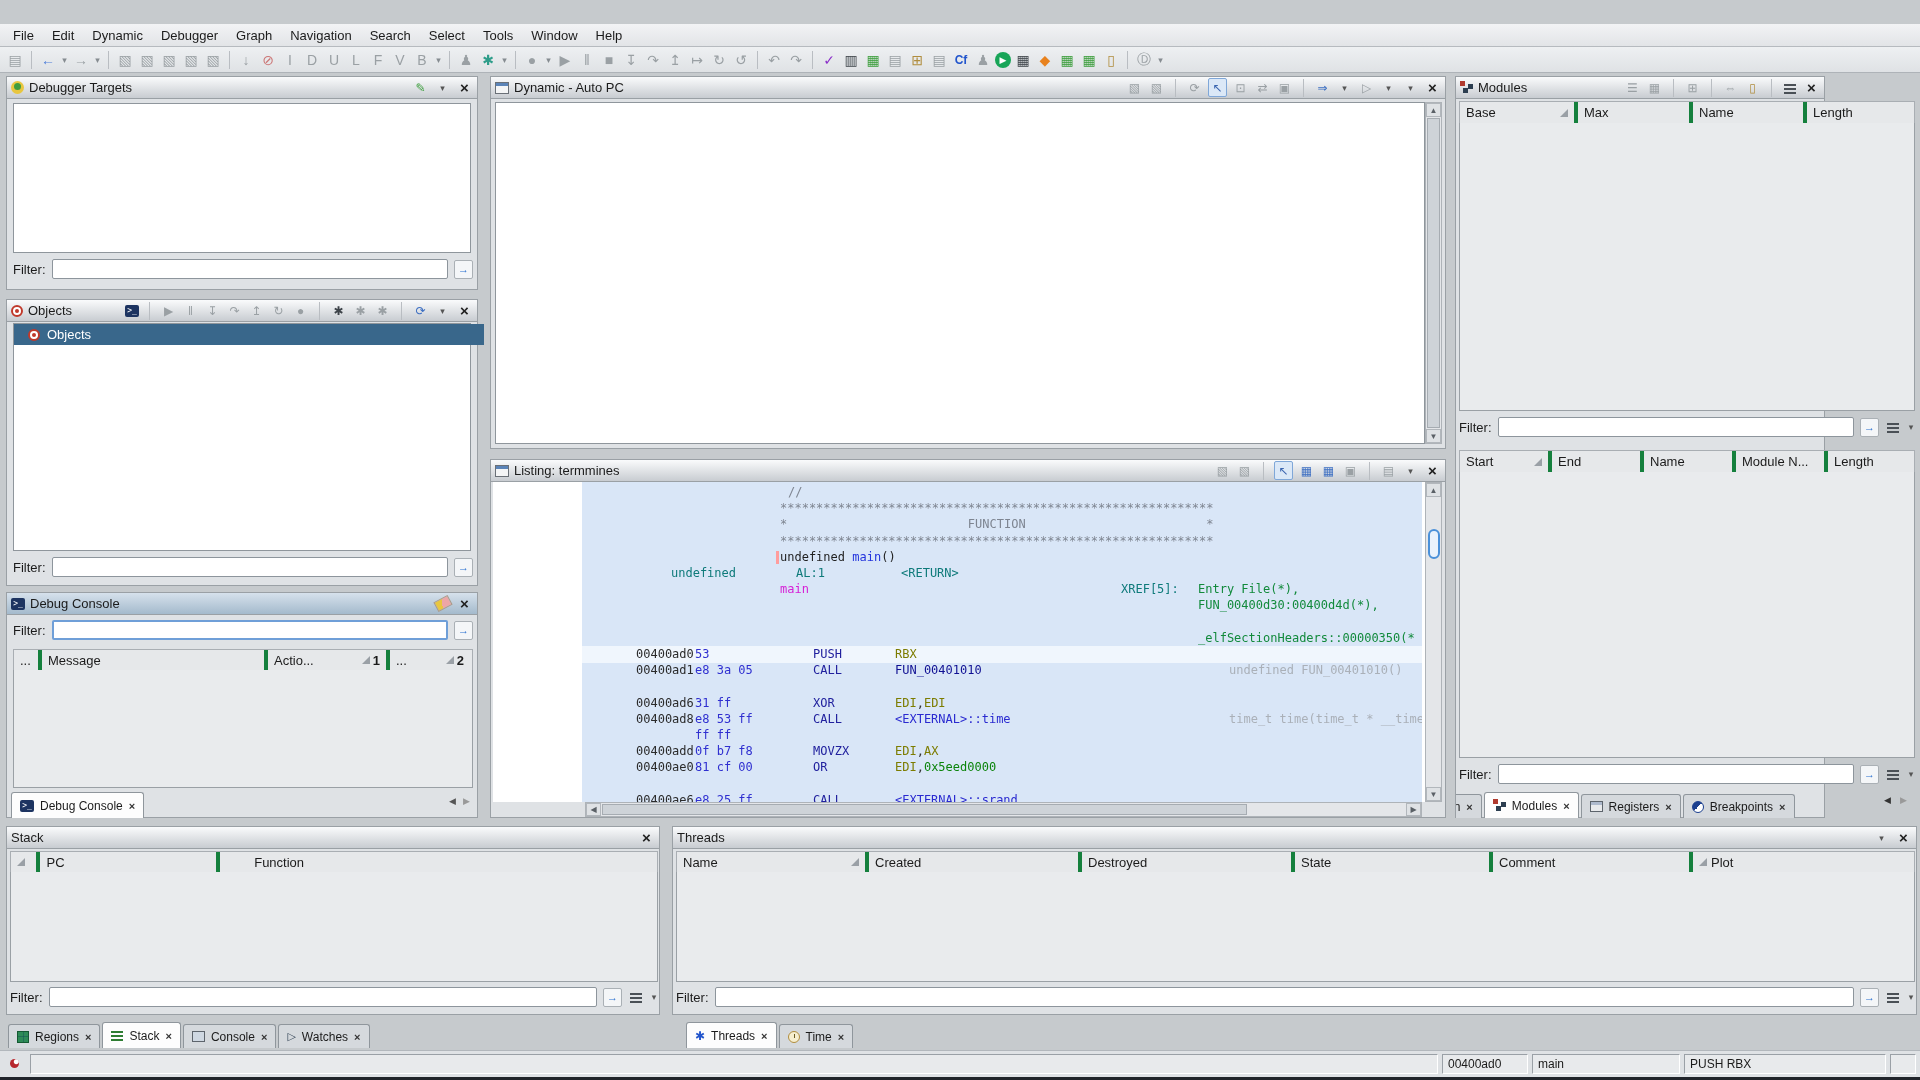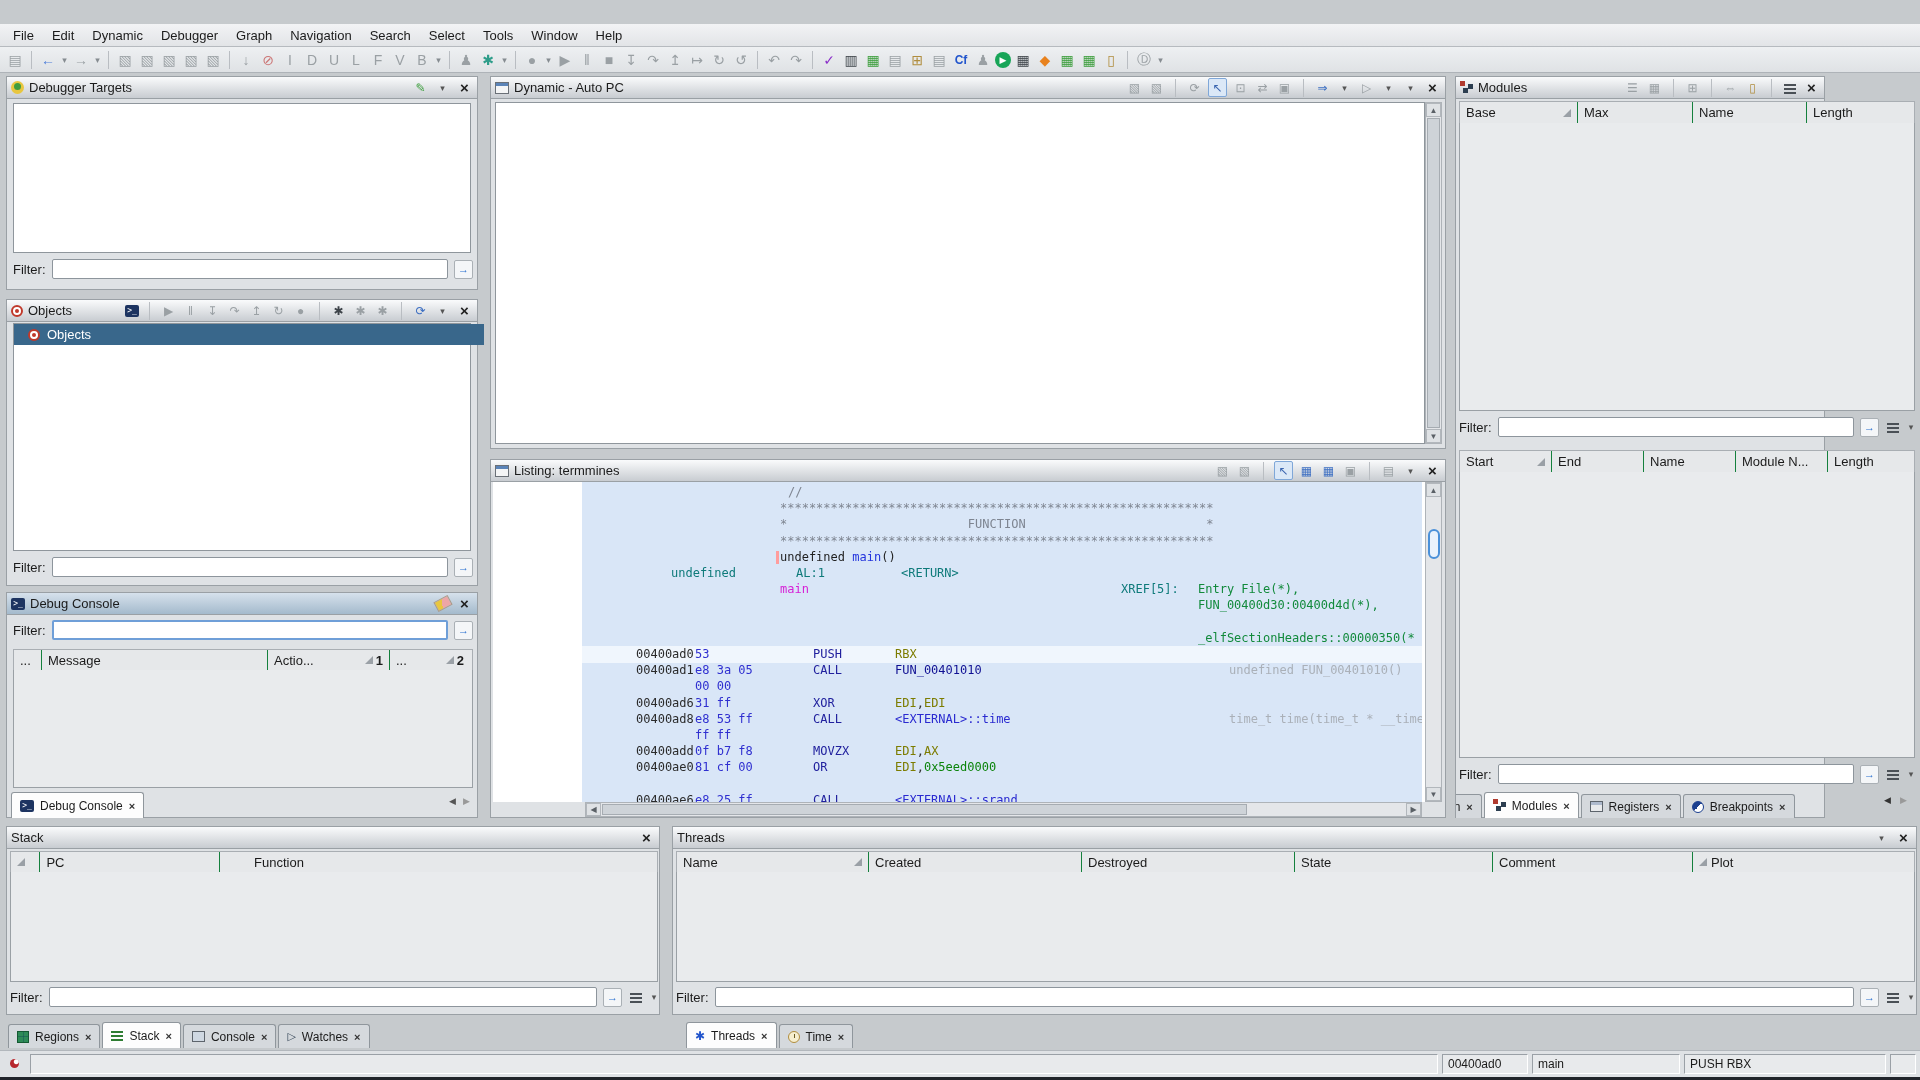--- a/index.html
+++ b/index.html
@@ -46,21 +46,21 @@
   .finput{height:20px;background:#fff;border:1px solid #8d959c;border-radius:2px;flex:1;
           font-family:inherit;font-size:12px;padding:0 4px;box-sizing:border-box;}
   .finput.focus{border:2px solid #6f9fd8;}
   .fico{width:17px;height:17px;border:1px solid #aab0b5;border-radius:2px;background:#f4f6f8;
         display:inline-flex;align-items:center;justify-content:center;color:#2a6fd0;font-size:11px;font-weight:bold;}
   .slid{position:relative;width:16px;height:16px;}
   .slid::before{content:"";position:absolute;left:2px;right:2px;top:4px;height:2px;background:#4a5056;
                 box-shadow:0 4px 0 #4a5056,0 8px 0 #4a5056;}
   
   .thead{position:absolute;display:flex;background:#e6e8ea;border:1px solid #a9aeb3;box-sizing:border-box;}
-  .th{height:100%;display:flex;align-items:center;padding:0 6px;border-right:1px solid #15803d;
+  .th{height:100%;display:flex;align-items:center;padding:0 6px;border-right:4px solid #15803d;
       box-sizing:border-box;white-space:nowrap;overflow:hidden;gap:4px;}
   .pen{width:0;height:0;border-left:8px solid transparent;border-bottom:8px solid #9aa0a6;}
   
   .tab{height:24px;display:inline-flex;align-items:center;gap:6px;padding:0 8px;
        background:#d5d9dd;border:1px solid #8f969c;border-bottom:none;border-radius:3px 3px 0 0;
        font-size:12px;white-space:nowrap;box-sizing:border-box;}
   .tab.sel{background:#fdfdfd;height:26px;}
   .tabx{font-size:11px;font-weight:bold;color:#333;}
   
   .i-targets{width:13px;height:13px;border-radius:50%;background:#e8c63f;position:relative;}
@@ -350,21 +350,20 @@
         <div class="line" style="top: 18.2px;"><span class="cell" style="left: 198px;"><span class="c-com">************************************************************</span></span></div>
         <div class="line" style="top: 34.4px;"><span class="cell" style="left: 198px;"><span class="c-com">*                         FUNCTION                         *</span></span></div>
         <div class="line" style="top: 50.6px;"><span class="cell" style="left: 198px;"><span class="c-com">************************************************************</span></span></div>
         <div class="line" style="top: 66.8px;"><div class="caretbar" style="left: 194px;"></div><span class="cell" style="left: 198px;"><span class="c-kw">undefined </span><span class="c-fnb">main</span><span class="c-kw">()</span></span></div>
         <div class="line" style="top: 83px;"><span class="cell" style="left: 89px;"><span class="c-ret">undefined</span></span><span class="cell" style="left: 214px;"><span class="c-ret">AL:1</span></span><span class="cell" style="left: 319px;"><span class="c-ret">&lt;RETURN&gt;</span></span></div>
         <div class="line" style="top: 99.2px;"><span class="cell" style="left: 198px;"><span class="c-label">main</span></span><span class="cell" style="left: 539px;"><span class="c-xl">XREF[5]:</span></span><span class="cell" style="left: 616px;"><span class="c-xref">Entry File(*),</span></span></div>
         <div class="line" style="top: 115.4px;"><span class="cell" style="left: 616px;"><span class="c-xref">FUN_00400d30:00400d4d(*),</span></span></div>
         <div class="line" style="top: 147.8px;"><span class="cell" style="left: 616px;"><span class="c-xref">_elfSectionHeaders::00000350(*</span></span></div>
         <div class="line" style="top: 164px;"><div class="curline" style="top: 0px;"></div><span class="cell" style="left: 54px;"><span class="c-addr">00400ad0</span></span><span class="cell" style="left: 113px;"><span class="c-bytes">53</span></span><span class="cell" style="left: 231px;"><span class="c-mn">PUSH</span></span><span class="cell" style="left: 313px;"><span class="c-reg">RBX</span></span></div>
         <div class="line" style="top: 180.2px;"><span class="cell" style="left: 54px;"><span class="c-addr">00400ad1</span></span><span class="cell" style="left: 113px;"><span class="c-bytes">e8 3a 05</span></span><span class="cell" style="left: 231px;"><span class="c-mn">CALL</span></span><span class="cell" style="left: 313px;"><span class="c-fun">FUN_00401010</span></span><span class="cell" style="left: 647px;"><span class="c-cmt">undefined FUN_00401010()</span></span></div>
-        <div class="line" style="top: 196.4px;"><span class="cell" style="left: 113px;"><span class="c-bytes">00 00</span></span></div>
         <div class="line" style="top: 212.6px;"><span class="cell" style="left: 54px;"><span class="c-addr">00400ad6</span></span><span class="cell" style="left: 113px;"><span class="c-bytes">31 ff</span></span><span class="cell" style="left: 231px;"><span class="c-mn">XOR</span></span><span class="cell" style="left: 313px;"><span class="c-reg">EDI</span><span class="c-pl">,</span><span class="c-reg">EDI</span></span></div>
         <div class="line" style="top: 228.8px;"><span class="cell" style="left: 54px;"><span class="c-addr">00400ad8</span></span><span class="cell" style="left: 113px;"><span class="c-bytes">e8 53 ff</span></span><span class="cell" style="left: 231px;"><span class="c-mn">CALL</span></span><span class="cell" style="left: 313px;"><span class="c-ext">&lt;EXTERNAL&gt;::time</span></span><span class="cell" style="left: 647px;"><span class="c-cmt">time_t time(time_t * __time</span></span></div>
         <div class="line" style="top: 245px;"><span class="cell" style="left: 113px;"><span class="c-bytes">ff ff</span></span></div>
         <div class="line" style="top: 261.2px;"><span class="cell" style="left: 54px;"><span class="c-addr">00400add</span></span><span class="cell" style="left: 113px;"><span class="c-bytes">0f b7 f8</span></span><span class="cell" style="left: 231px;"><span class="c-mn">MOVZX</span></span><span class="cell" style="left: 313px;"><span class="c-reg">EDI</span><span class="c-pl">,</span><span class="c-reg">AX</span></span></div>
         <div class="line" style="top: 277.4px;"><span class="cell" style="left: 54px;"><span class="c-addr">00400ae0</span></span><span class="cell" style="left: 113px;"><span class="c-bytes">81 cf 00</span></span><span class="cell" style="left: 231px;"><span class="c-mn">OR</span></span><span class="cell" style="left: 313px;"><span class="c-reg">EDI</span><span class="c-pl">,</span><span class="c-const">0x5eed0000</span></span></div>
         <div class="line" style="top: 309.8px;"><span class="cell" style="left: 54px;"><span class="c-addr">00400ae6</span></span><span class="cell" style="left: 113px;"><span class="c-bytes">e8 25 ff</span></span><span class="cell" style="left: 231px;"><span class="c-mn">CALL</span></span><span class="cell" style="left: 313px;"><span class="c-ext">&lt;EXTERNAL&gt;::srand</span></span></div>
       </div>
     <div class="sbv" style="left:934px;top:22px;height:320px;">
       <span class="sbarrow" style="left:0;top:0;">▲</span>
       <span class="sbarrow" style="left:0;bottom:0;">▼</span>

